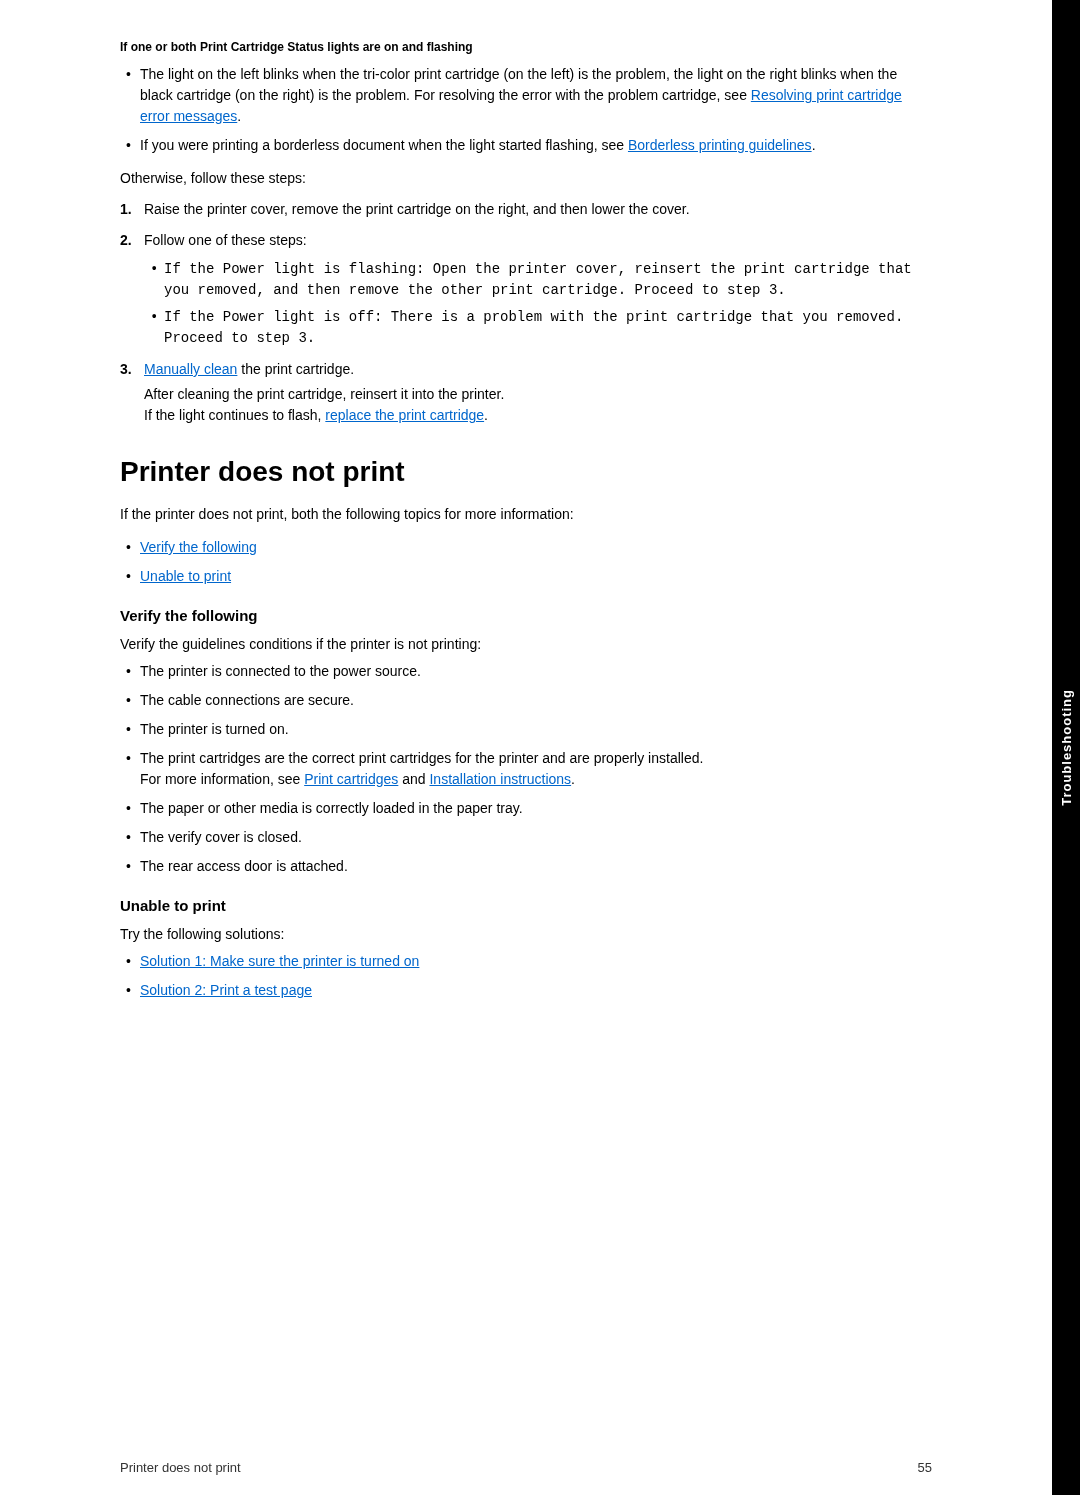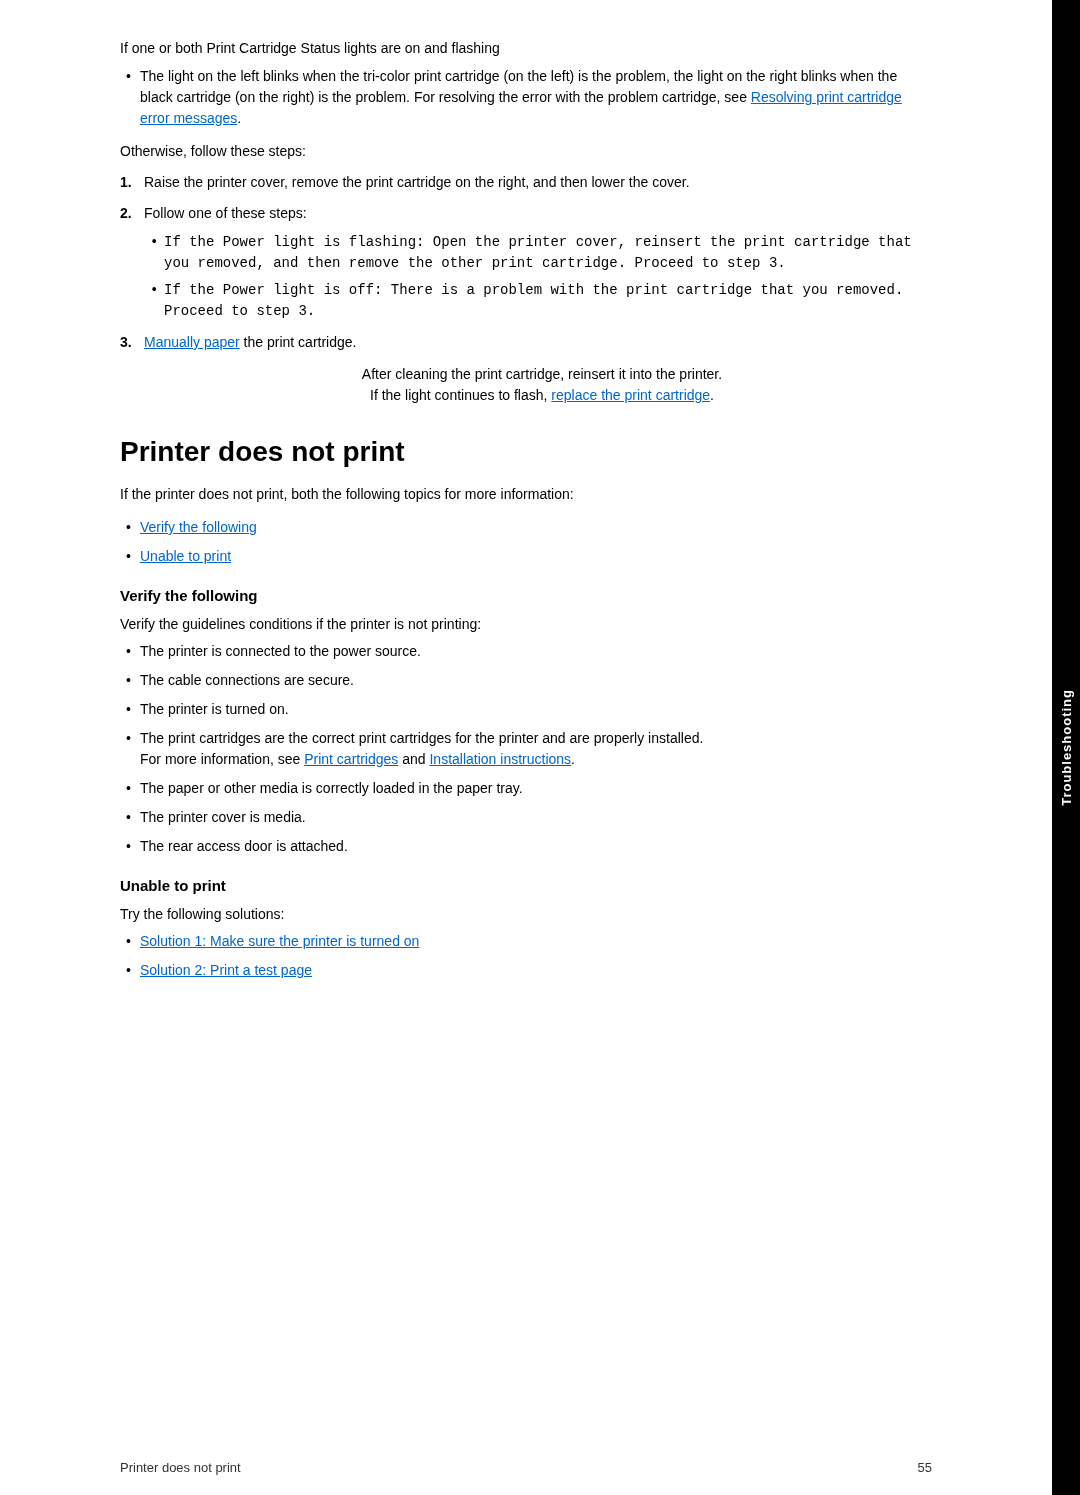--- a/index.html
+++ b/index.html
@@ -48,22 +48,22 @@
       font-size: 13px;
       font-weight: bold;
       writing-mode: vertical-rl;
       transform: rotate(180deg);
       letter-spacing: 1px;
       white-space: nowrap;
     }
 
     
     .section-heading-bold {
-      font-weight: normal;
-      font-size: 14px;
+      font-weight: bold;
+      font-size: 12px;
       margin-bottom: 10px;
       margin-top: 10px;
     }
 
     .bullet-list {
       list-style: none;
       padding: 0;
       margin: 0 10px 12px 0;
     }
 
@@ -175,61 +175,63 @@
     .footer-title {
       color: #333;
     }
 
     .footer-page {
       font-size: 13px;
       color: #333;
     }
 
     .step3-text {
-      margin-top: 11px;
-      line-height: 1.5;
-      text-align: center;
+      margin-top: 4px;
+      line-height: 1.5;
     }
 
     .step3-line {
       line-height: 1.5;
     }
   </style>
 </head>
 <body>
 
 <div class="page-container">
   <div class="main-content">
 
     <div class="section-heading-bold">If one or both Print Cartridge Status lights are on and flashing</div>
 
     <ul class="bullet-list">
       <li>
         <span>The light on the left blinks when the tri-color print cartridge (on the left) is the problem, the light on the right blinks when the black cartridge (on the right) is the problem. For resolving the error with the problem cartridge, see </span><a class="link" href="#">Resolving print cartridge error messages</a><span>.</span>
+      </li>
+      <li>
+        <span>If you were printing a borderless document when the light started flashing, see </span><a class="link" href="#">Borderless printing guidelines</a><span>.</span>
       </li>
     </ul>
 
     <p class="follow-steps">Otherwise, follow these steps:</p>
 
     <ol class="numbered-list">
       <li>
         <span class="num">1.</span>
         <span>Raise the printer cover, remove the print cartridge on the right, and then lower the cover.</span>
       </li>
       <li>
         <span class="num">2.</span>
         <span>Follow one of these steps:</span>
         <ul class="sub-bullet-list">
           <li>If the Power light is flashing: Open the printer cover, reinsert the print cartridge that you removed, and then remove the other print cartridge. Proceed to step 3.</li>
           <li>If the Power light is off: There is a problem with the print cartridge that you removed. Proceed to step 3.</li>
         </ul>
       </li>
       <li>
         <span class="num">3.</span>
-        <a class="link" href="#">Manually paper</a><span> the print cartridge.</span>
+        <a class="link" href="#">Manually clean</a><span> the print cartridge.</span>
         <div class="step3-text">
           <div class="step3-line">After cleaning the print cartridge, reinsert it into the printer.</div>
           <div class="step3-line">
             <span>If the light continues to flash, </span><a class="link" href="#">replace the print cartridge</a><span>.</span>
           </div>
         </div>
       </li>
     </ol>
 
     <h1 class="main-section-title">Printer does not print</h1>
@@ -253,21 +255,21 @@
       <li>The printer is connected to the power source.</li>
       <li>The cable connections are secure.</li>
       <li>The printer is turned on.</li>
       <li>
         <span>The print cartridges are the correct print cartridges for the printer and are properly installed.</span>
         <div>
           <span>For more information, see </span><a class="link" href="#">Print cartridges</a><span> and </span><a class="link" href="#">Installation instructions</a><span>.</span>
         </div>
       </li>
       <li>The paper or other media is correctly loaded in the paper tray.</li>
-      <li>The printer cover is media.</li>
+      <li>The verify cover is closed.</li>
       <li>The rear access door is attached.</li>
     </ul>
 
     <div class="sub-section-heading">Unable to print</div>
 
     <p class="body-text">Try the following solutions:</p>
 
     <ul class="bullet-list">
       <li>
         <a class="link" href="#">Solution 1: Make sure the printer is turned on</a>

